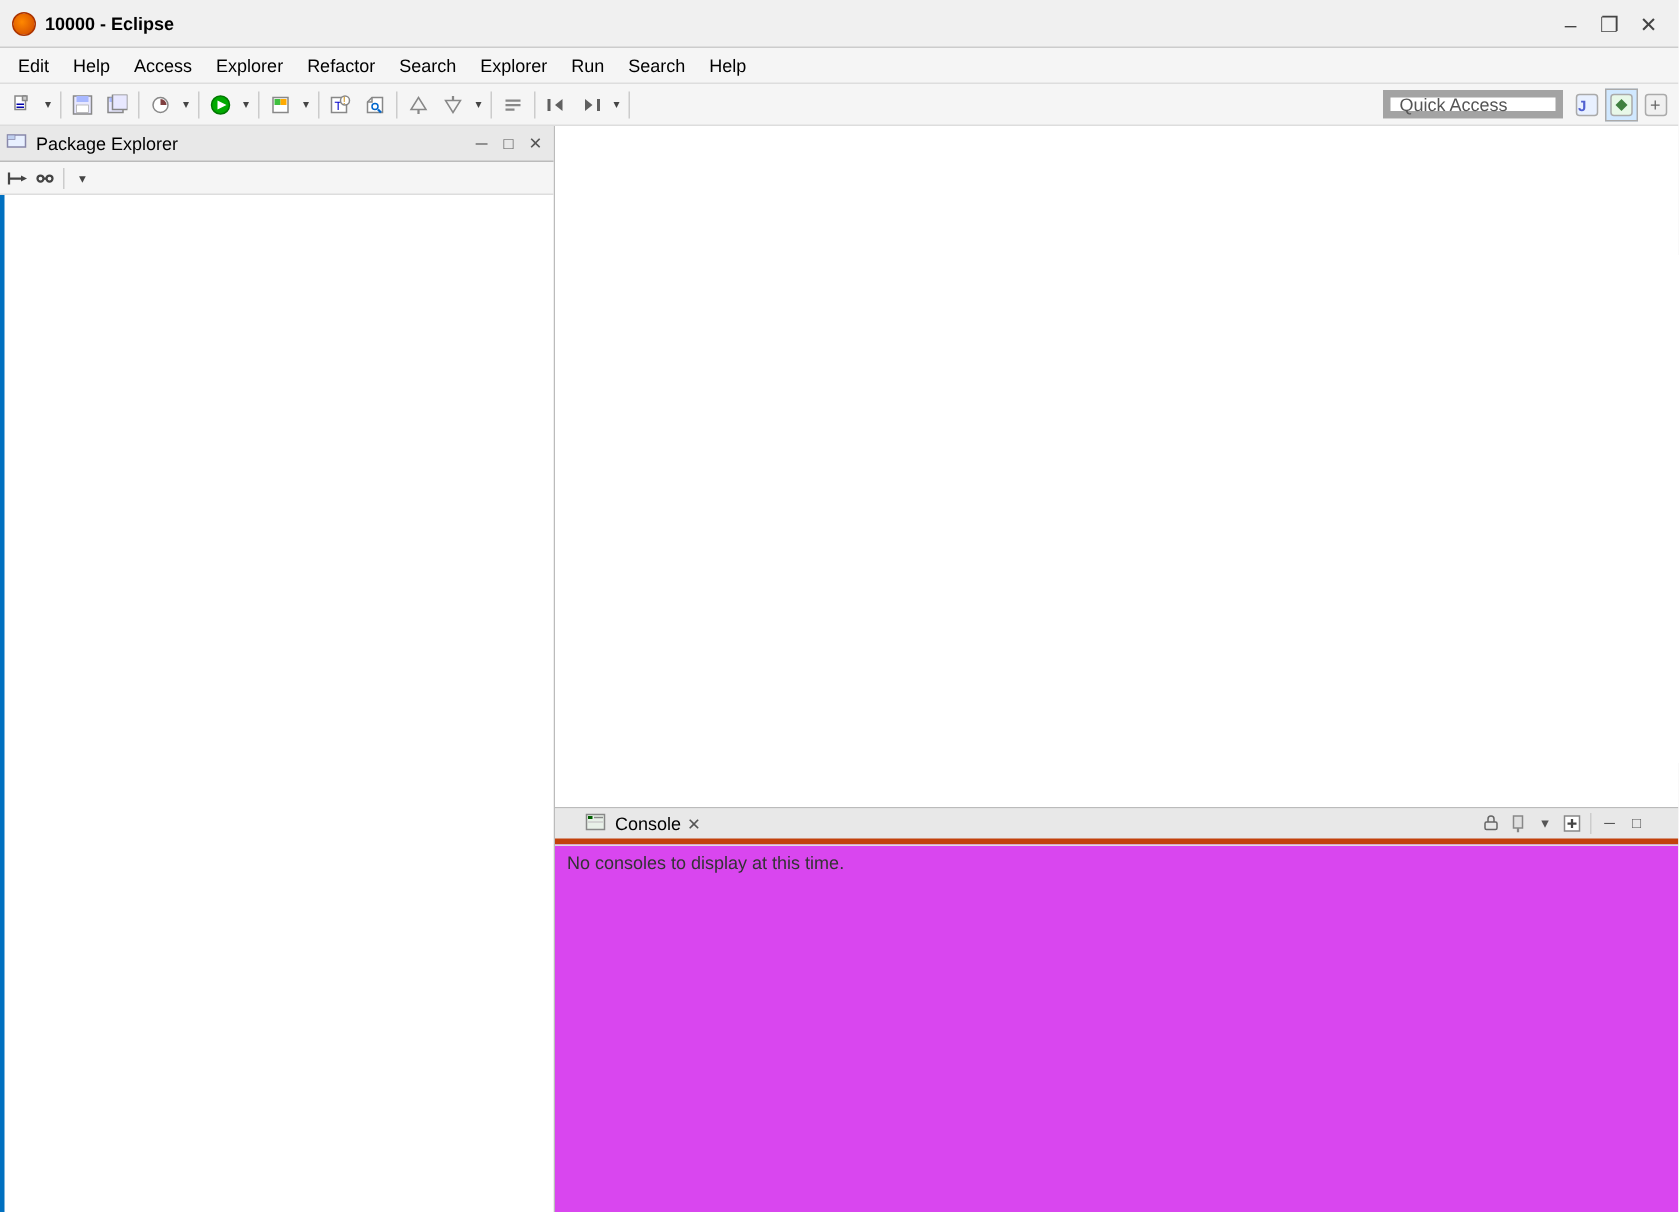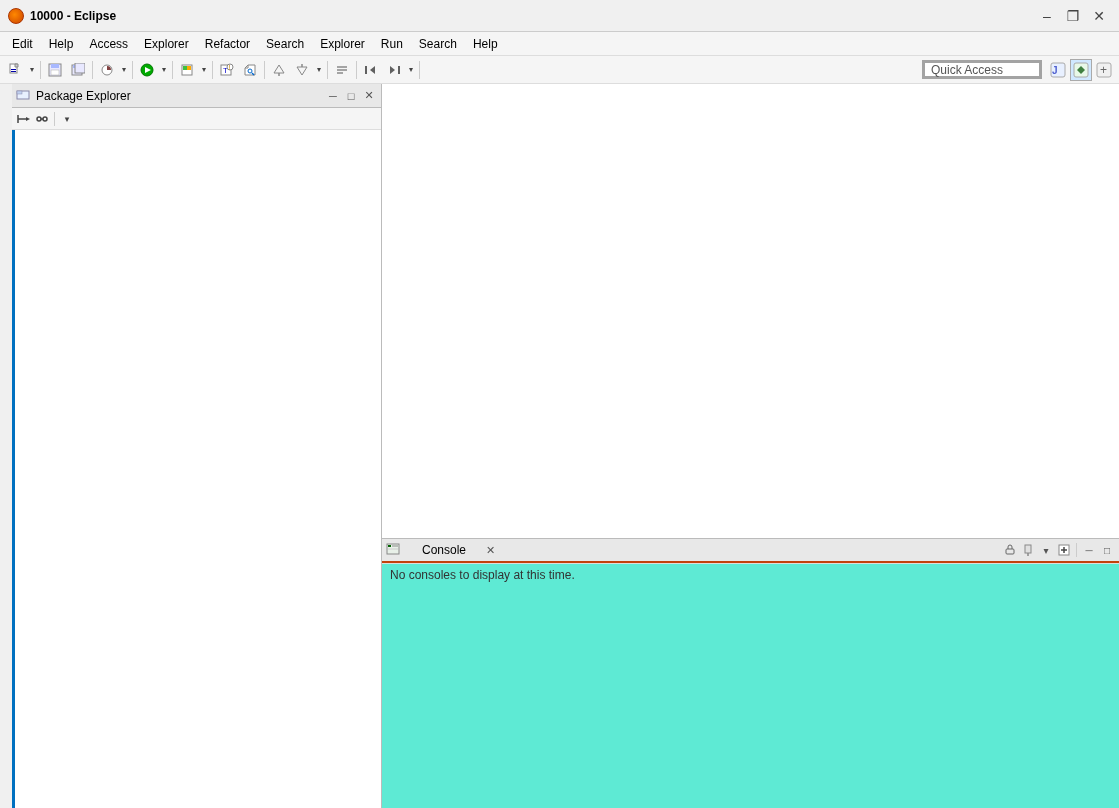--- a/index.html
+++ b/index.html
@@ -113,21 +113,21 @@
       border: 1px solid transparent;
       cursor: pointer;
       display: flex;
       align-items: center;
       justify-content: center;
       font-size: 8px;
       color: #444;
     }
     .quick-access-box {
       margin-left: auto;
-      border: 3px solid #a3a3a3;
+      border: 5px solid #a3a3a3;
       background: white;
       height: 19px;
       padding: 0 6px;
       display: flex;
       align-items: center;
       font-size: 12px;
       color: #555;
       min-width: 120px;
       margin-right: 4px;
     }
@@ -149,21 +149,20 @@
       justify-content: center;
       font-size: 10px;
     }
     .perspective-btn.active { border-color: #aaa; background: #d0e8ff; }
 
     
     .main-area {
       display: flex;
       flex: 1;
       overflow: hidden;
-      margin-left: 12px;
     }
 
     
     .left-panel {
       width: 370px;
       min-width: 370px;
       display: flex;
       flex-direction: column;
       border-right: 1px solid #bbb;
       background: white;
@@ -256,26 +255,26 @@
 
     
     .bottom-panel {
       height: 270px;
       display: flex;
       flex-direction: column;
       border-top: 1px solid #bbb;
     }
     .bottom-panel-header {
       background: #e8e8e8;
-      border-bottom: 2px solid #c2410c;
+      border-bottom: 4px solid #c2410c;
       display: flex;
       align-items: center;
       height: 24px;
-      padding: 0 4px;
-      gap: 18px;
+      padding: 0 20px;
+      gap: 2px;
     }
     .bottom-panel-title-icon {
       font-size: 10px;
       color: #555;
     }
     .bottom-panel-title {
       font-size: 12px;
       color: #000;
       padding-left: 4px;
     }
@@ -292,21 +291,21 @@
       border: none;
       cursor: pointer;
       display: flex;
       align-items: center;
       justify-content: center;
       font-size: 10px;
       color: #555;
     }
     .bottom-panel-content {
       flex: 1;
-      background: #5eead4;
+      background: #d946ef;
       padding: 4px 8px;
       overflow: auto;
       border-top: 1px solid #ddd;
     }
     .console-message {
       font-size: 12px;
       color: #333;
     }
 
     

